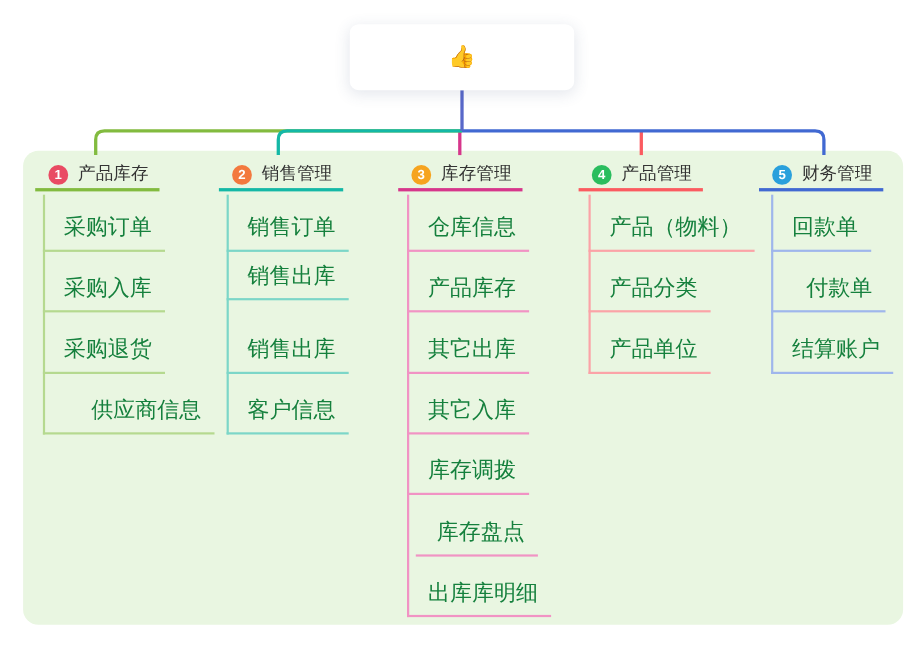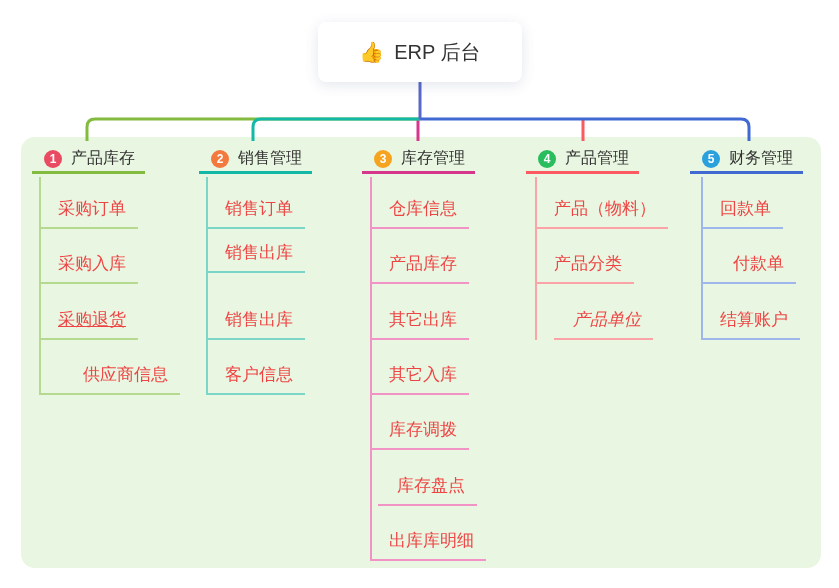--- a/index.html
+++ b/index.html
@@ -30,49 +30,48 @@
   .badge{
     width:18px;height:18px;border-radius:50%;flex:0 0 18px;
     color:#ffffff;font-size:12px;font-weight:bold;
     display:flex;align-items:center;justify-content:center;line-height:1;
   }
   .spine{position:absolute;width:2px;}
   .child-node{
     position:absolute;height:30px;box-sizing:border-box;
     padding:0 12px 7px 19px;
     display:flex;align-items:flex-end;white-space:nowrap;
-    font-size:17px;color:#ef4444;
+    font-size:20px;color:#15803d;
   }
 </style>
 </head>
 <body>
 
 <div id="canvas">
   <div id="panel" style="background: rgb(233, 246, 225);"></div>
   <svg id="connectors" width="839" height="588">
       <path d="M418,141 V119" stroke="#d6368b" stroke-width="3" fill="none"></path>
       <path d="M583,141 V120" stroke="#fb5b60" stroke-width="3" fill="none"></path>
       <path d="M87,141 V127 Q87,119 95,119 H420" stroke="#82bb3f" stroke-width="3" fill="none"></path>
       <path d="M253,141 V127 Q253,119 261,119 H420" stroke="#14b8a6" stroke-width="3" fill="none"></path>
       <path d="M749,141 V127 Q749,119 741,119 H420" stroke="#4169d2" stroke-width="3" fill="none"></path>
       <path d="M420,82 V119" stroke="#5868c9" stroke-width="3" fill="none"></path>
     </svg>
   <div id="root-node">
     <span class="emoji">👍</span>
-    <span>ERP 后台</span>
   </div>
   <div id="branches">
       <div class="branch-header" style="left: 32px; border-bottom: 3px solid rgb(130, 187, 63);">
         <span class="badge" style="background: rgb(233, 75, 99);">1</span>
         <span>产品库存</span>
       </div>
       <div class="spine" style="left: 39px; top: 177px; height: 217.9px; background: rgb(181, 217, 143);"></div>
       <div class="child-node" style="left: 39px; top: 199px; border-bottom: 2px solid rgb(181, 217, 143);">采购订单</div>
       <div class="child-node" style="left: 39px; top: 254.3px; border-bottom: 2px solid rgb(181, 217, 143);">采购入库</div>
-      <div class="child-node" style="left: 39px; top: 309.6px; border-bottom: 2px solid rgb(181, 217, 143); text-decoration: underline;">采购退货</div>
+      <div class="child-node" style="left: 39px; top: 309.6px; border-bottom: 2px solid rgb(181, 217, 143);">采购退货</div>
       <div class="child-node" style="left: 39px; top: 364.9px; border-bottom: 2px solid rgb(181, 217, 143); padding-left: 44px;">供应商信息</div>
       <div class="branch-header" style="left: 199px; border-bottom: 3px solid rgb(20, 184, 166);">
         <span class="badge" style="background: rgb(243, 121, 62);">2</span>
         <span>销售管理</span>
       </div>
       <div class="spine" style="left: 206px; top: 177px; height: 217.9px; background: rgb(124, 214, 200);"></div>
       <div class="child-node" style="left: 206px; top: 199px; border-bottom: 2px solid rgb(124, 214, 200);">销售订单</div>
       <div class="child-node" style="left: 206px; top: 243px; border-bottom: 2px solid rgb(124, 214, 200);">销售出库</div>
       <div class="child-node" style="left: 206px; top: 309.6px; border-bottom: 2px solid rgb(124, 214, 200);">销售出库</div>
       <div class="child-node" style="left: 206px; top: 364.9px; border-bottom: 2px solid rgb(124, 214, 200);">客户信息</div>
@@ -88,21 +87,21 @@
       <div class="child-node" style="left: 370px; top: 420.2px; border-bottom: 2px solid rgb(241, 147, 196);">库存调拨</div>
       <div class="child-node" style="left: 378px; top: 475.5px; border-bottom: 2px solid rgb(241, 147, 196);">库存盘点</div>
       <div class="child-node" style="left: 370px; top: 530.8px; border-bottom: 2px solid rgb(241, 147, 196);">出库库明细</div>
       <div class="branch-header" style="left: 526px; border-bottom: 3px solid rgb(251, 91, 96);">
         <span class="badge" style="background: rgb(42, 189, 94);">4</span>
         <span>产品管理</span>
       </div>
       <div class="spine" style="left: 535px; top: 177px; height: 162.6px; background: rgb(251, 163, 167);"></div>
       <div class="child-node" style="left: 535px; top: 199px; border-bottom: 2px solid rgb(251, 163, 167);">产品（物料）</div>
       <div class="child-node" style="left: 535px; top: 254.3px; border-bottom: 2px solid rgb(251, 163, 167);">产品分类</div>
-      <div class="child-node" style="left: 554px; top: 309.6px; border-bottom: 2px solid rgb(251, 163, 167); font-style: italic;">产品单位</div>
+      <div class="child-node" style="left: 535px; top: 309.6px; border-bottom: 2px solid rgb(251, 163, 167);">产品单位</div>
       <div class="branch-header" style="left: 690px; border-bottom: 3px solid rgb(65, 105, 210);">
         <span class="badge" style="background: rgb(42, 160, 220);">5</span>
         <span>财务管理</span>
       </div>
       <div class="spine" style="left: 701px; top: 177px; height: 162.6px; background: rgb(159, 182, 236);"></div>
       <div class="child-node" style="left: 701px; top: 199px; border-bottom: 2px solid rgb(159, 182, 236);">回款单</div>
       <div class="child-node" style="left: 701px; top: 254.3px; border-bottom: 2px solid rgb(159, 182, 236); padding-left: 32px;">付款单</div>
       <div class="child-node" style="left: 701px; top: 309.6px; border-bottom: 2px solid rgb(159, 182, 236);">结算账户</div>
     </div>
 </div>

